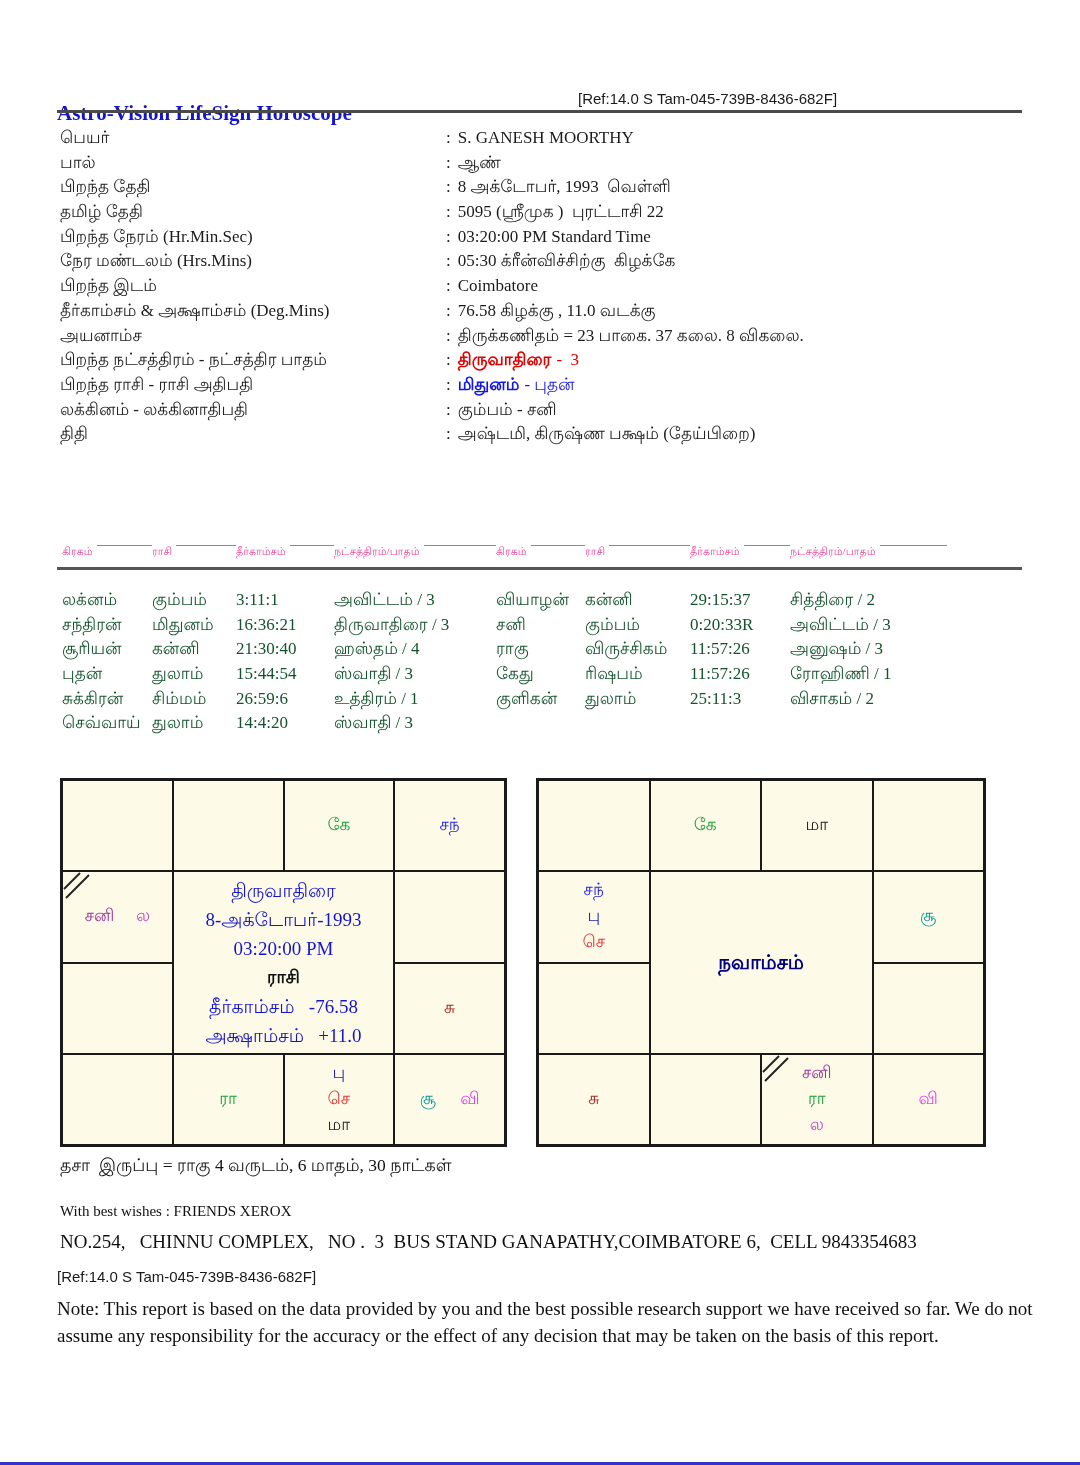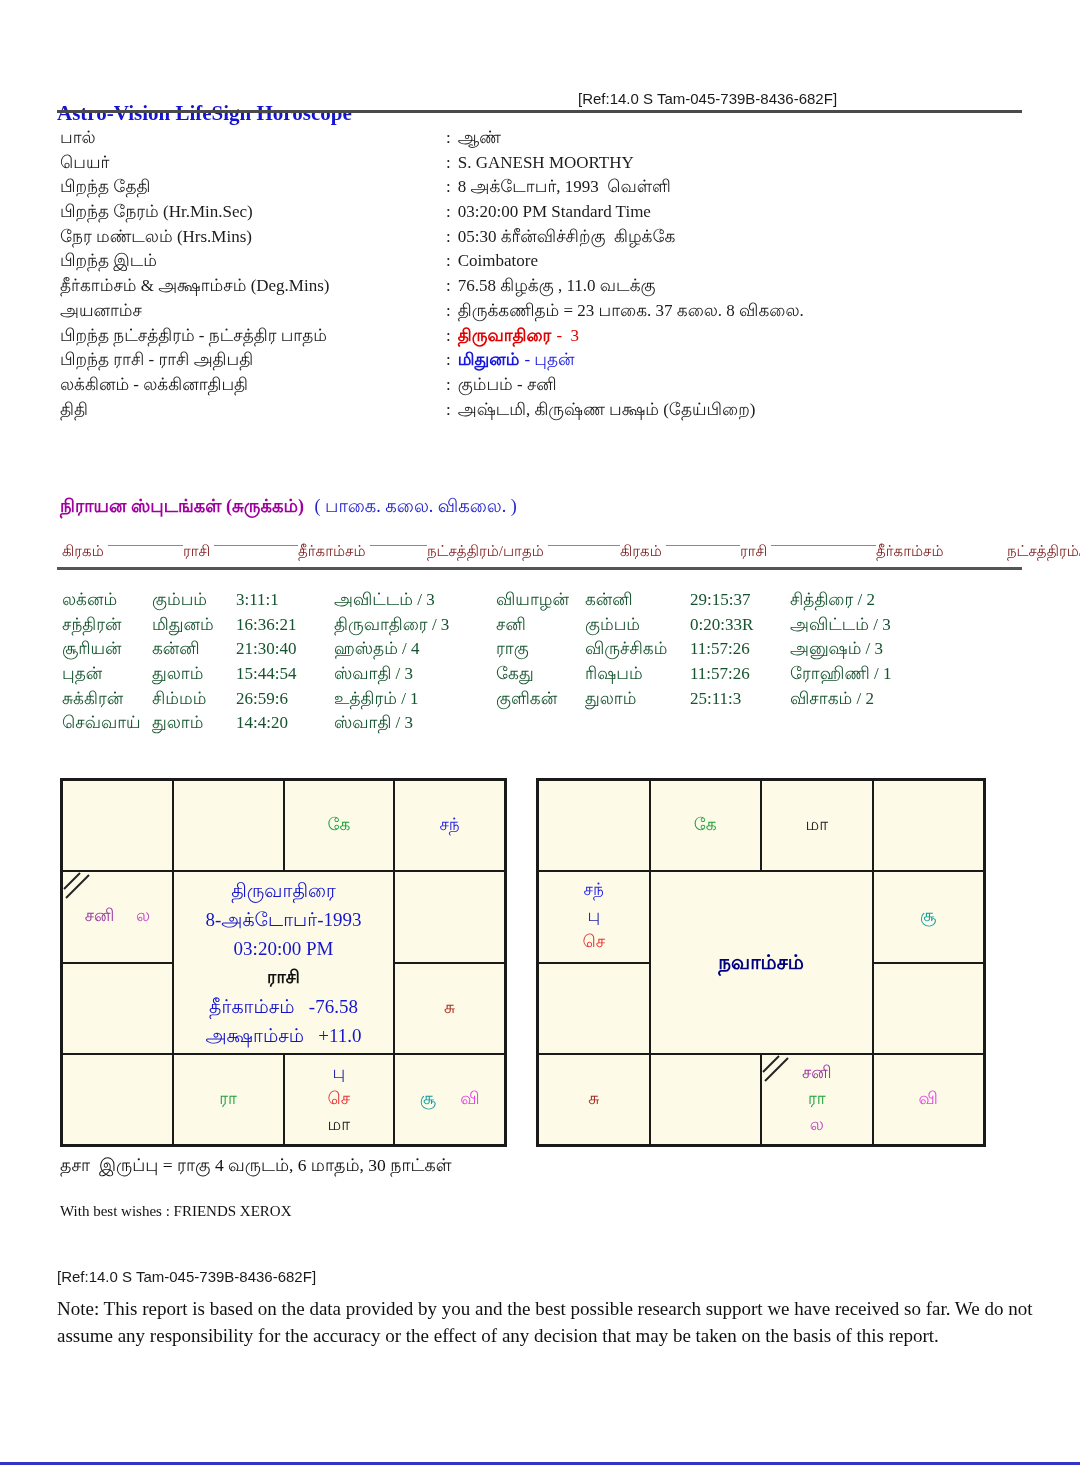--- a/index.html
+++ b/index.html
@@ -24,21 +24,21 @@
   .b{font-weight:bold;}
 
   
   .sec-title{position:absolute;left:60px;top:496px;font-size:18px;white-space:nowrap;}
   .sec-main{color:#a000a0;font-weight:bold;}
   .sec-sub{color:#2222cc;padding-left:6px;}
 
   
   .tbl-head{position:absolute;left:62px;top:538px;width:960px;display:grid;
             grid-template-columns:90px 84px 98px 162px 89px 105px 100px 1fr;
-            font-size:15px;color:#7f1d1d;height:26px;line-height:26px;gap:31px;}
+            font-size:11px;color:#ec4899;height:26px;line-height:26px;}
   .tbl-head .hcell{position:relative;z-index:1;background:#fff;justify-self:start;
                    width:max-content;padding:0 4px 0 0;white-space:nowrap;}
   .head-rule{position:absolute;top:7px;left:0;width:885px;height:1px;background:#8a8a8a;z-index:0;}
   .tbl-rule{position:absolute;left:57px;top:567px;width:965px;height:3px;background:#555;}
   .tbl-body{position:absolute;left:62px;top:588px;width:960px;color:#14532d;font-size:17px;}
   .trow{display:grid;grid-template-columns:90px 84px 98px 162px 89px 105px 100px 1fr;
         height:24.7px;line-height:24.7px;white-space:nowrap;}
   .tcell{overflow:visible;}
 
   
@@ -76,38 +76,35 @@
 </head>
 <body>
 
 <div class="page">
 
   <div class="hdr-title">Astro-Vision LifeSign Horoscope</div>
   <div class="hdr-ref">[Ref:14.0 S Tam-045-739B-8436-682F]</div>
   <div class="hdr-rule"></div>
 
   <div class="details">
+    <div class="drow"><span class="dlabel">பெயர்</span><span class="dcolon">:</span><span class="dvalue">S. GANESH MOORTHY</span></div>
     <div class="drow"><span class="dlabel">பால்</span><span class="dcolon">:</span><span class="dvalue">ஆண்</span></div>
-    <div class="drow"><span class="dlabel">பெயர்</span><span class="dcolon">:</span><span class="dvalue">S. GANESH MOORTHY</span></div>
     <div class="drow"><span class="dlabel">பிறந்த தேதி</span><span class="dcolon">:</span><span class="dvalue">8 அக்டோபர், 1993  வெள்ளி</span></div>
+    <div class="drow"><span class="dlabel">தமிழ் தேதி</span><span class="dcolon">:</span><span class="dvalue">5095 (ஸ்ரீமுக )  புரட்டாசி 22</span></div>
     <div class="drow"><span class="dlabel">பிறந்த நேரம் (Hr.Min.Sec)</span><span class="dcolon">:</span><span class="dvalue">03:20:00 PM Standard Time</span></div>
     <div class="drow"><span class="dlabel">நேர மண்டலம் (Hrs.Mins)</span><span class="dcolon">:</span><span class="dvalue">05:30 க்ரீன்விச்சிற்கு  கிழக்கே</span></div>
     <div class="drow"><span class="dlabel">பிறந்த இடம்</span><span class="dcolon">:</span><span class="dvalue">Coimbatore</span></div>
     <div class="drow"><span class="dlabel">தீர்காம்சம் &amp; அக்ஷாம்சம் (Deg.Mins)</span><span class="dcolon">:</span><span class="dvalue">76.58 கிழக்கு , 11.0 வடக்கு</span></div>
     <div class="drow"><span class="dlabel">அயனாம்ச</span><span class="dcolon">:</span><span class="dvalue">திருக்கணிதம் = 23 பாகை. 37 கலை. 8 விகலை.</span></div>
     <div class="drow"><span class="dlabel">பிறந்த நட்சத்திரம் - நட்சத்திர பாதம்</span><span class="dcolon">:</span><span class="dvalue red b">திருவாதிரை</span><span class="dvalue v2 red">-  3</span></div>
     <div class="drow"><span class="dlabel">பிறந்த ராசி - ராசி அதிபதி</span><span class="dcolon">:</span><span class="dvalue blueval b">மிதுனம்</span><span class="dvalue v2 blueval">- புதன்</span></div>
     <div class="drow"><span class="dlabel">லக்கினம் - லக்கினாதிபதி</span><span class="dcolon">:</span><span class="dvalue">கும்பம் - சனி</span></div>
     <div class="drow"><span class="dlabel">திதி</span><span class="dcolon">:</span><span class="dvalue">அஷ்டமி, கிருஷ்ண பக்ஷம் (தேய்பிறை)</span></div>
   </div>
 
-  <div class="sec-title">
-    <span class="sec-main">நிராயன ஸ்புடங்கள் (சுருக்கம்)</span>
-    <span class="sec-sub">( பாகை. கலை. விகலை. )</span>
-  </div>
 
   <div class="tbl-head">
     <i class="head-rule"></i>
     <span class="hcell">கிரகம்</span>
     <span class="hcell">ராசி</span>
     <span class="hcell">தீர்காம்சம்</span>
     <span class="hcell">நட்சத்திரம்/பாதம்</span>
     <span class="hcell">கிரகம்</span>
     <span class="hcell">ராசி</span>
     <span class="hcell">தீர்காம்சம்</span>
@@ -257,16 +254,17 @@
     <div class="ccell g-r4c4">
         <span class="planet" style="color: rgb(231, 67, 231);">வி</span>
       </div>
     <div class="ccenter">
       <div class="cl navybold">நவாம்சம்</div>
     </div>
   </div>
 
   <div class="dasa">தசா  இருப்பு = ராகு 4 வருடம், 6 மாதம், 30 நாட்கள்</div>
   <div class="wish1">With best wishes : FRIENDS XEROX</div>
+  <div class="wish2">NO.254,   CHINNU COMPLEX,   NO .  3  BUS STAND GANAPATHY,COIMBATORE 6,  CELL 9843354683</div>
   <div class="ref2">[Ref:14.0 S Tam-045-739B-8436-682F]</div>
   <div class="note">Note: This report is based on the data provided by you and the best possible research support we have received so far. We do not assume any responsibility for the accuracy or the effect of any decision that may be taken on the basis of this report.</div>
   <div class="bottom-line"></div>
 </div>
 
 </body></html>

